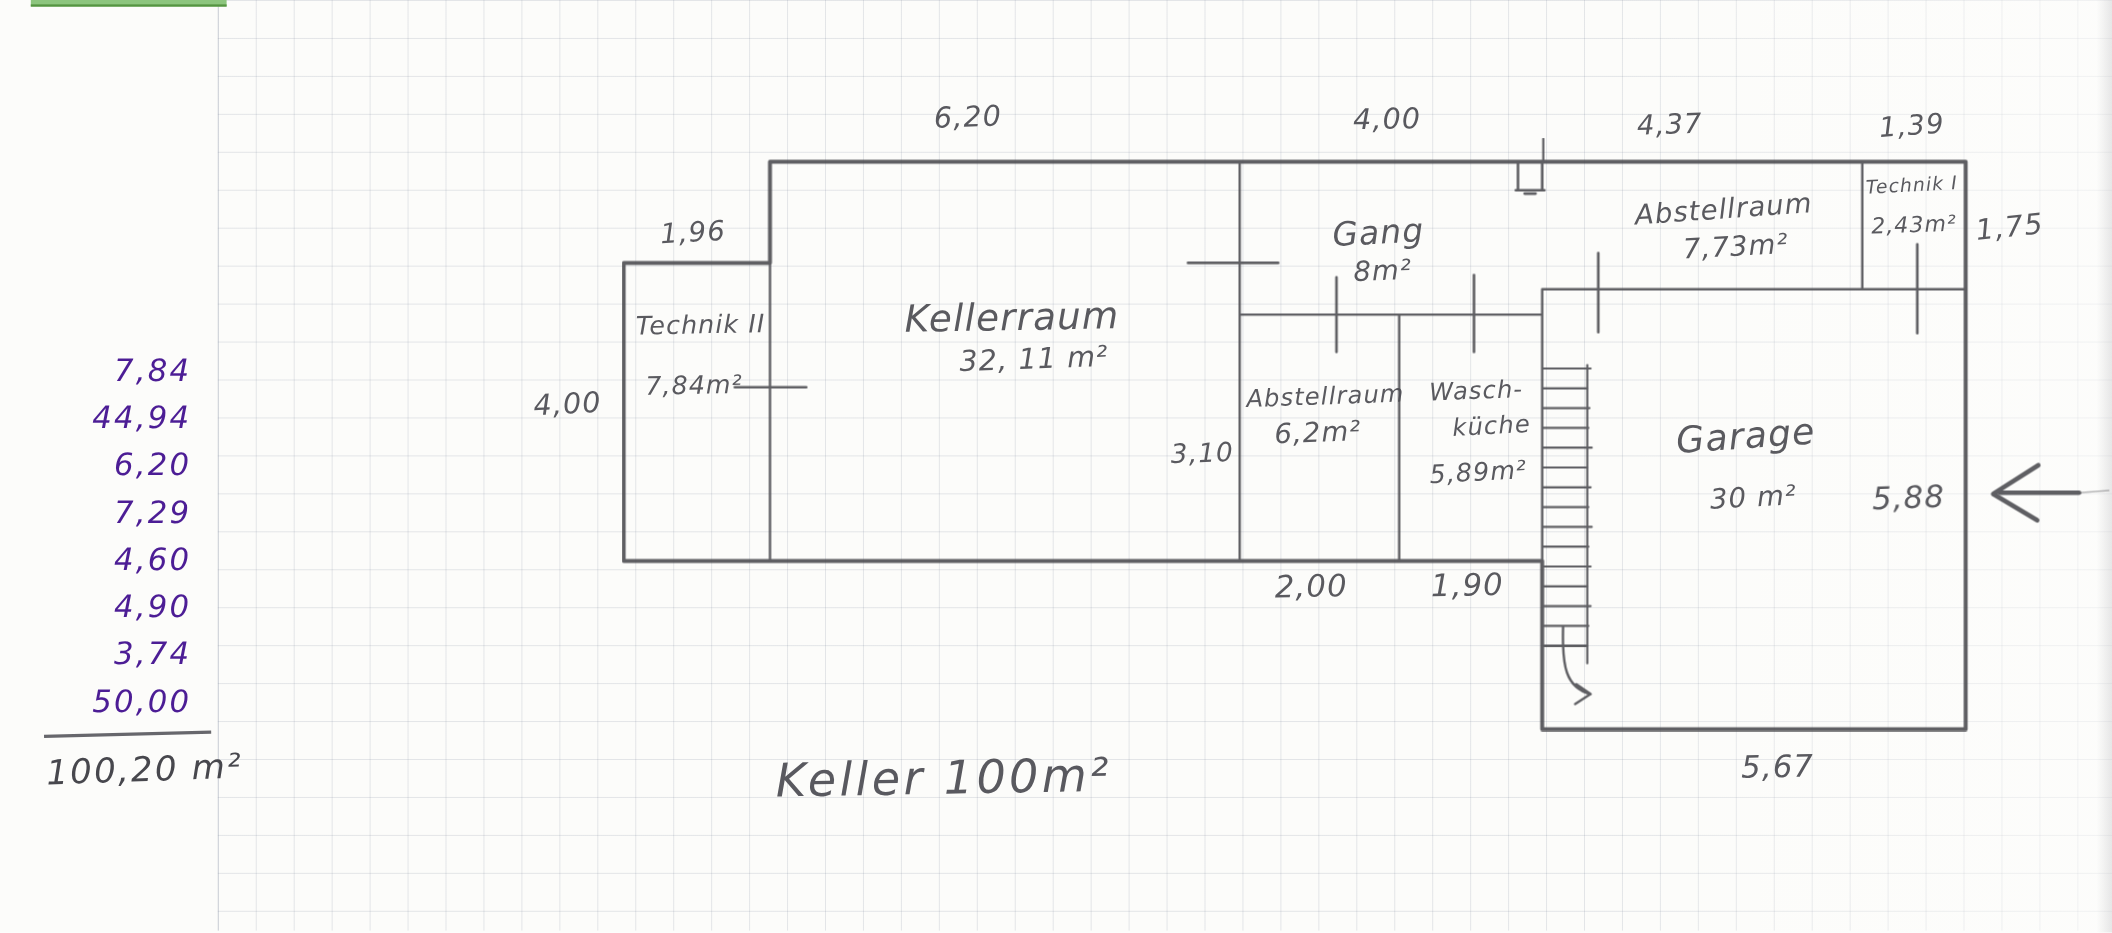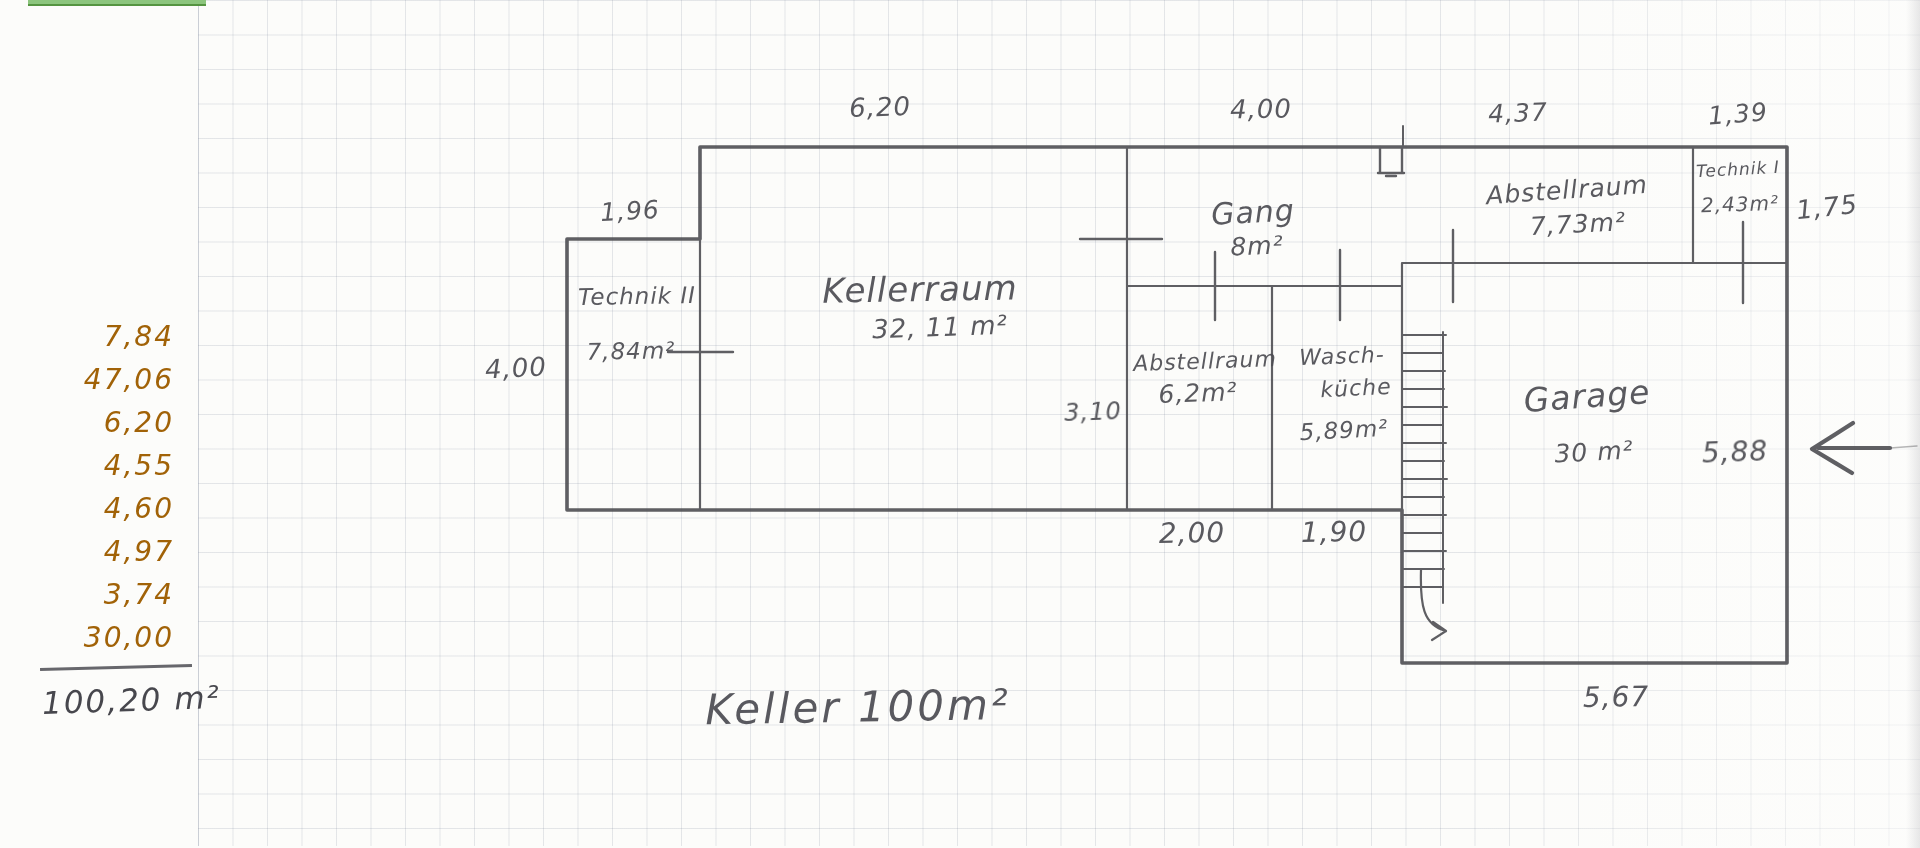--- a/index.html
+++ b/index.html
@@ -16,21 +16,21 @@
         background:linear-gradient(to right, rgba(252,252,250,0) 0%, rgba(253,253,252,0.55) 100%);}
   #edge-shadow{position:absolute;right:0;top:0;width:14px;height:848px;
         background:linear-gradient(to right, rgba(255,255,255,0), rgba(140,140,148,0.20));}
   #green-mark{position:absolute;left:28px;top:0;width:178px;height:4px;
         background:#8cc57d;border-bottom:2px solid #559441;}
   .lbl{position:absolute;font-style:italic;color:#4c4c52;white-space:nowrap;
        transform:translate(-50%,-50%);letter-spacing:1px;opacity:0.92;}
   svg{position:absolute;left:0;top:0;}
   #sum-col{position:absolute;left:62px;top:322px;width:112px;display:flex;
            flex-direction:column;align-items:flex-end;gap:13px;}
-  #sum-col div{font-style:italic;color:#a16207;font-size:28px;line-height:30px;letter-spacing:2px;}
+  #sum-col div{font-style:italic;color:#4c1d95;font-size:28px;line-height:30px;letter-spacing:2px;}
   #sum-line{position:absolute;left:40px;top:666px;width:152px;height:2.5px;background:#4c4c52;
             transform:rotate(-1.5deg);opacity:.85;}
   #sum-total{position:absolute;left:42px;top:682px;font-size:31px;font-style:italic;
              color:#47474d;letter-spacing:2px;transform:rotate(-2deg);}
 </style>
 </head>
 <body>
 
 <div id="canvas">
 
@@ -75,27 +75,27 @@
       <g>
         <path stroke-width="4.2" d="M1890 448 L1818 448"></path>
         <path stroke-width="4.2" d="M1853 423 L1812 449 L1852 473"></path>
         <path stroke-width="1.4" opacity="0.45" d="M1890 448 L1917 446"></path>
       </g>
     </g>
   </svg>
 
   <div id="sum-col">
     <div>7,84</div>
-    <div>47,06</div>
+    <div>44,94</div>
     <div>6,20</div>
-    <div>4,55</div>
+    <div>7,29</div>
     <div>4,60</div>
-    <div>4,97</div>
+    <div>4,90</div>
     <div>3,74</div>
-    <div>30,00</div>
+    <div>50,00</div>
   </div>
   <div id="sum-line"></div>
   <div id="sum-total">100,20 m²</div>
 
   <div class="lbl" style="left:880px;top:107px;font-size:26px;transform:translate(-50%,-50%) rotate(-2deg);">6,20</div>
   <div class="lbl" style="left:1261px;top:109px;font-size:26px;transform:translate(-50%,-50%) rotate(-1deg);">4,00</div>
   <div class="lbl" style="left:1518px;top:113px;font-size:25px;transform:translate(-50%,-50%) rotate(-2deg);">4,37</div>
   <div class="lbl" style="left:1738px;top:114px;font-size:25px;transform:translate(-50%,-50%) rotate(-4deg);">1,39</div>
 
   <div class="lbl" style="left:630px;top:211px;font-size:25px;transform:translate(-50%,-50%) rotate(-3deg);">1,96</div>

